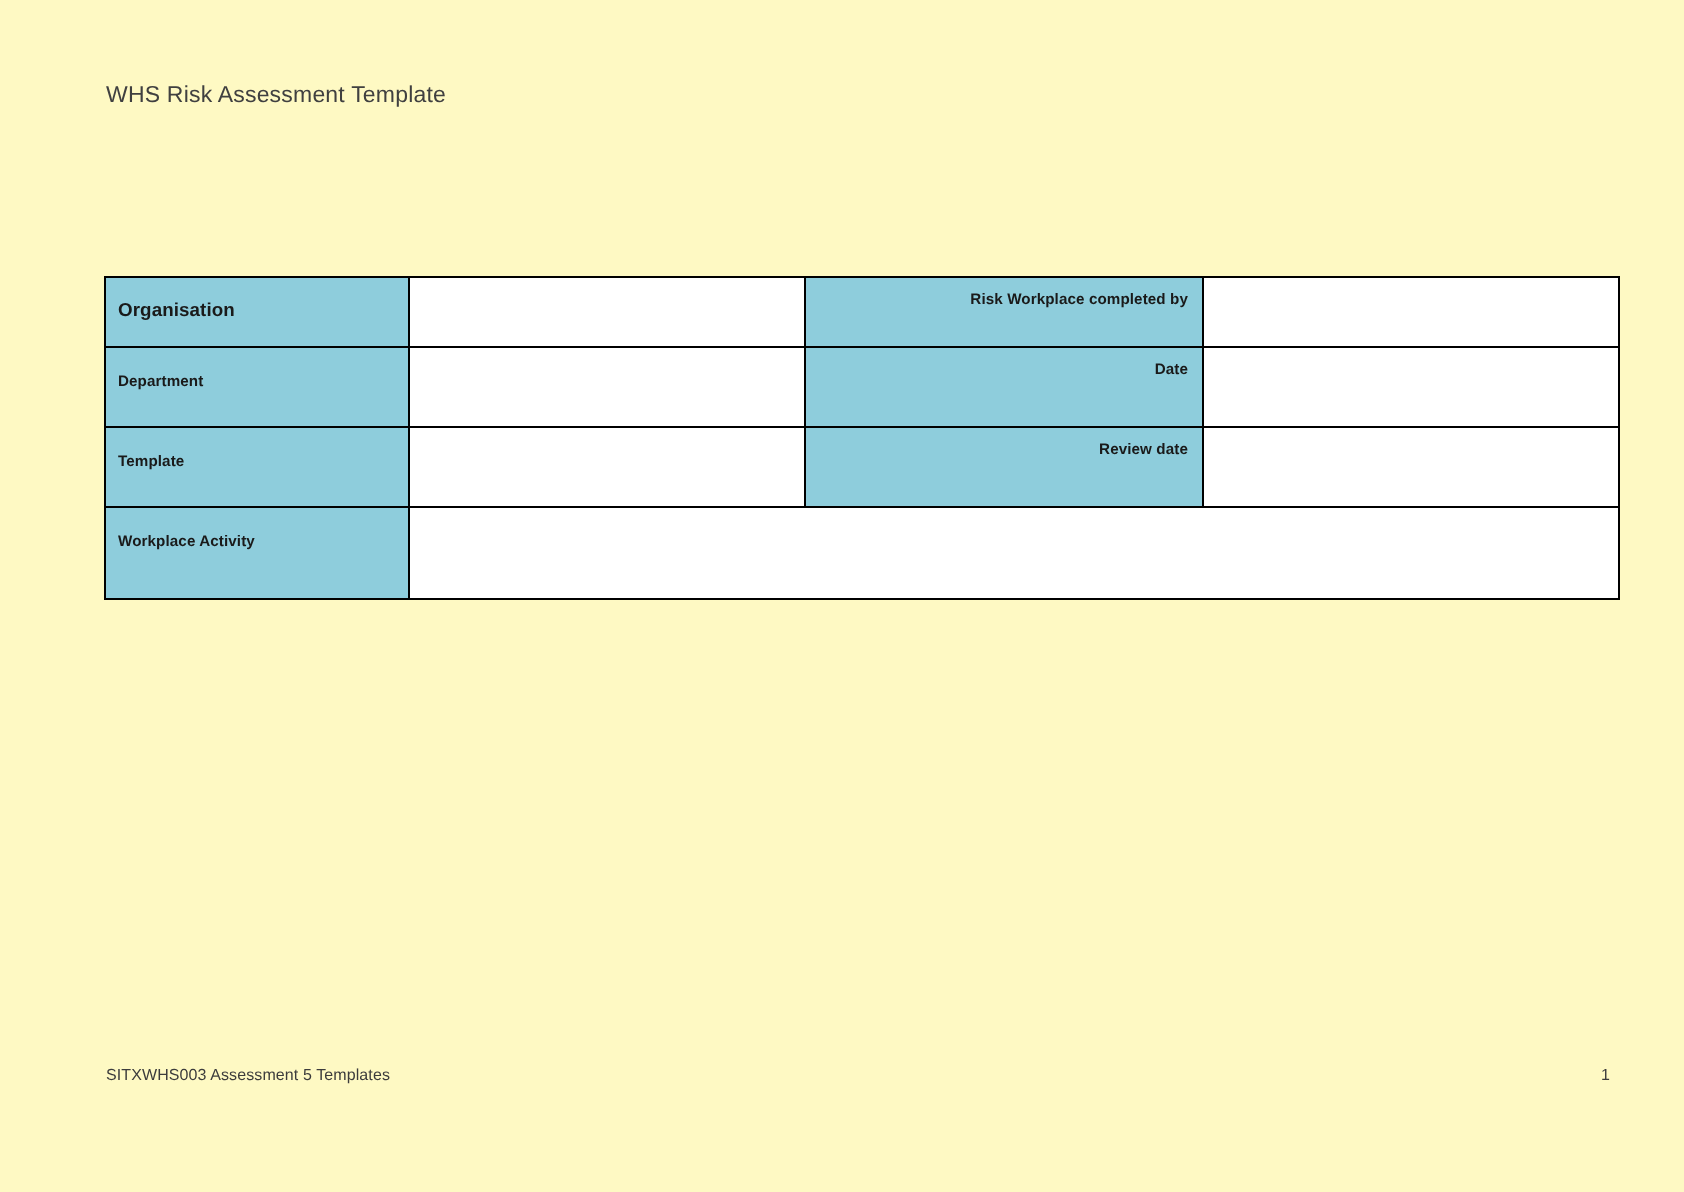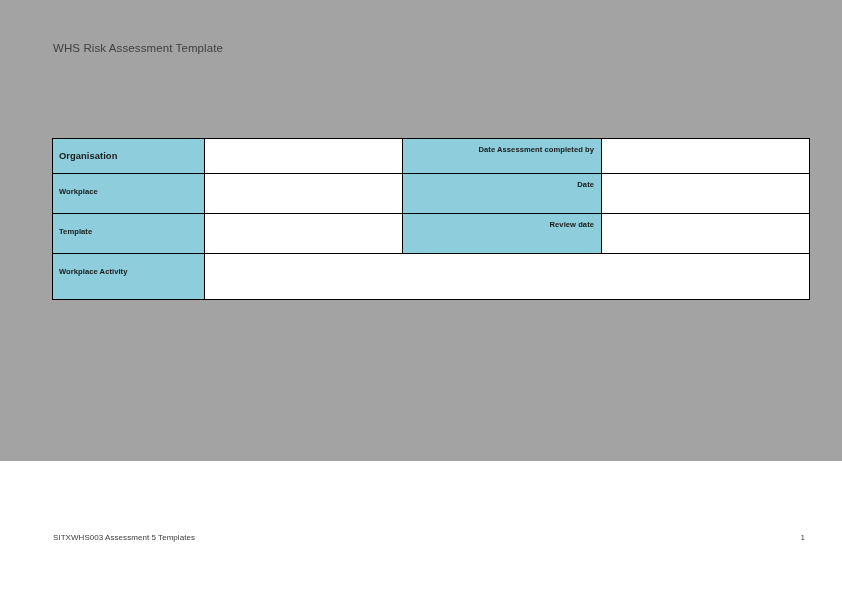--- a/index.html
+++ b/index.html
@@ -14,22 +14,22 @@
     color: #231f20;
     overflow: hidden;
     position: relative;
   }
 
   .page {
     position: absolute;
     left: 0;
     top: 0;
     width: 842px;
-    height: 461px;
-    background: #a3a3a3;
+    height: 596px;
+    background: #fef9c3;
   }
 
   
   .doc-title {
     position: absolute;
     left: 53px;
     top: 42px;
     font-size: 11.5px;
     font-weight: 400;
     color: #404040;
@@ -123,34 +123,34 @@
             <span class="label-text lg">Organisation</span>
           </div>
         </td>
         <td class="value-cell" style="width:197px;">
           <div class="cell-inner">
             <span class="label-text"></span>
           </div>
         </td>
         <td class="label-cell" style="width:198px;">
           <div class="cell-inner">
-            <div class="label-text right">Date Assessment completed by</div>
+            <div class="label-text right">Risk Workplace completed by</div>
           </div>
         </td>
         <td class="value-cell" style="width:207px;">
           <div class="cell-inner">
             <span class="label-text"></span>
           </div>
         </td>
       </tr>
 
       <tr class="r2">
         <td class="label-cell">
           <div class="cell-inner">
-            <span class="label-text">Workplace</span>
+            <span class="label-text">Department</span>
           </div>
         </td>
         <td class="value-cell">
           <div class="cell-inner">
             <span class="label-text"></span>
           </div>
         </td>
         <td class="label-cell">
           <div class="cell-inner">
             <div class="label-text right">Date</div>

